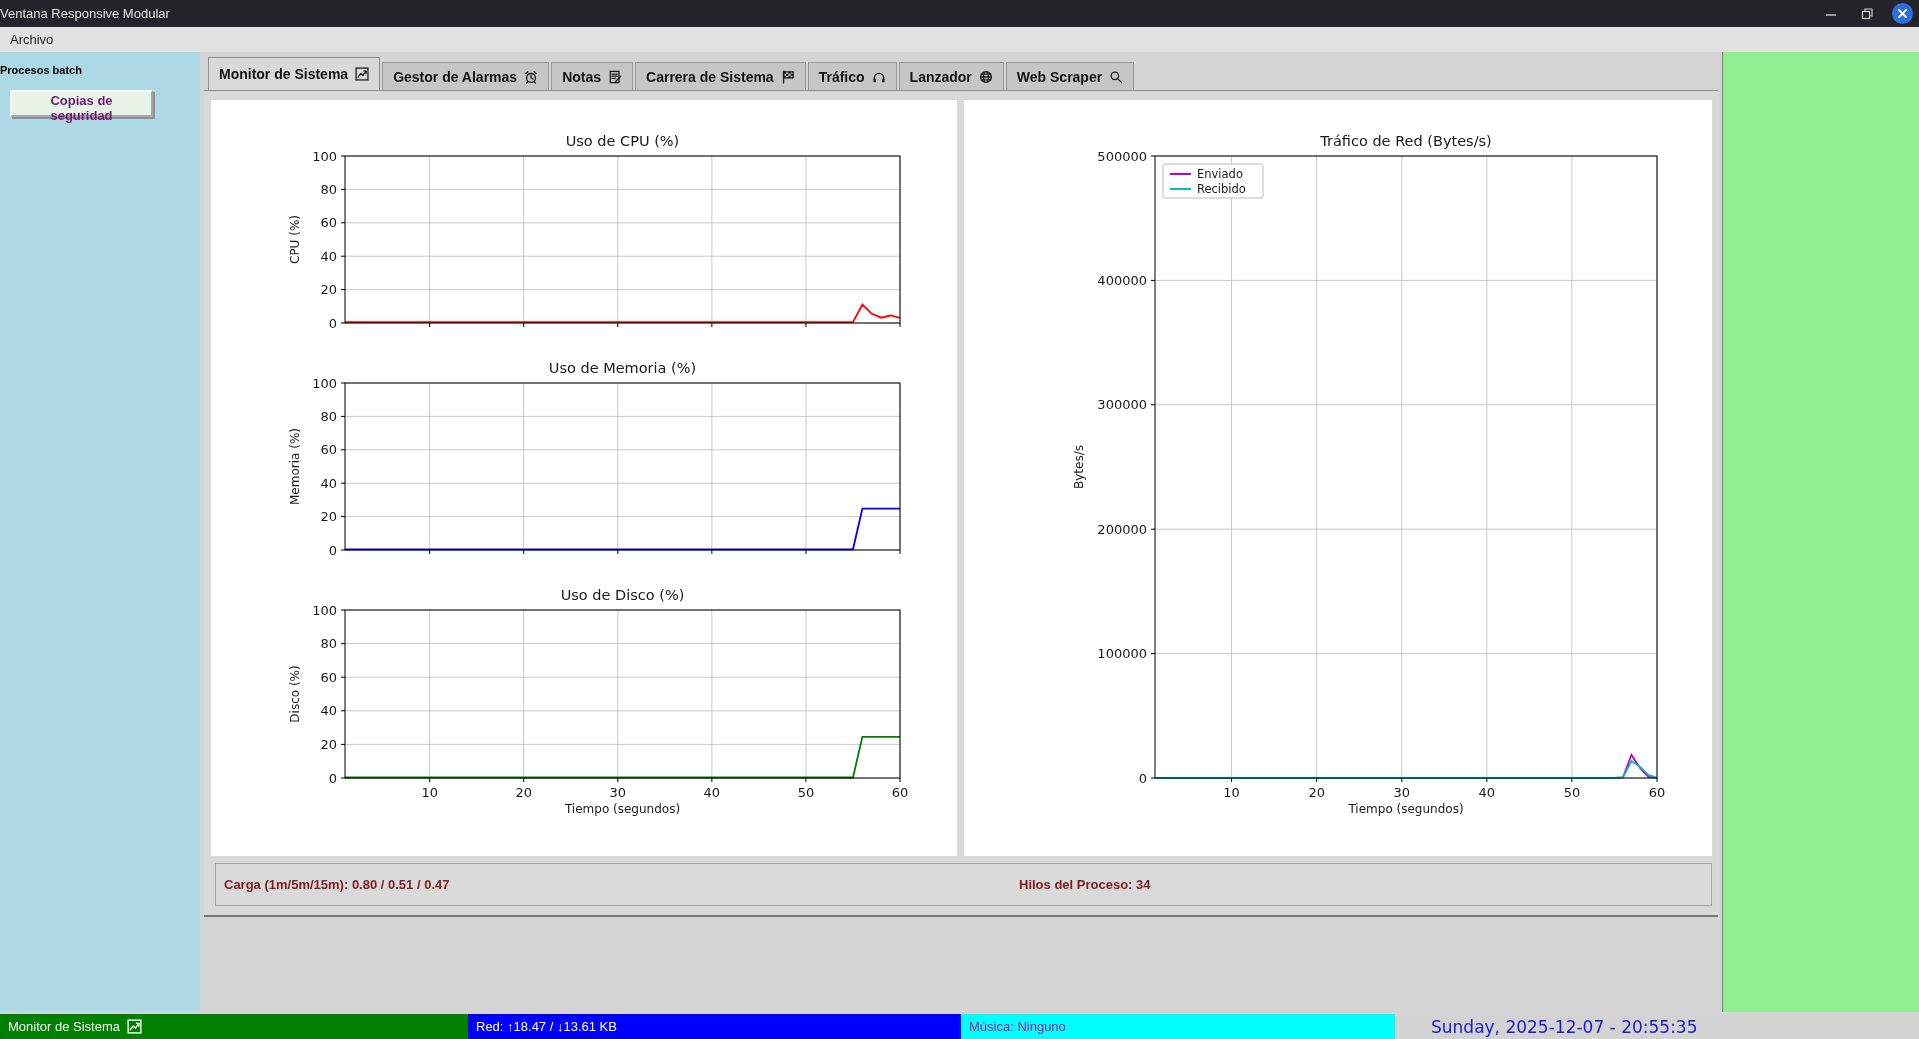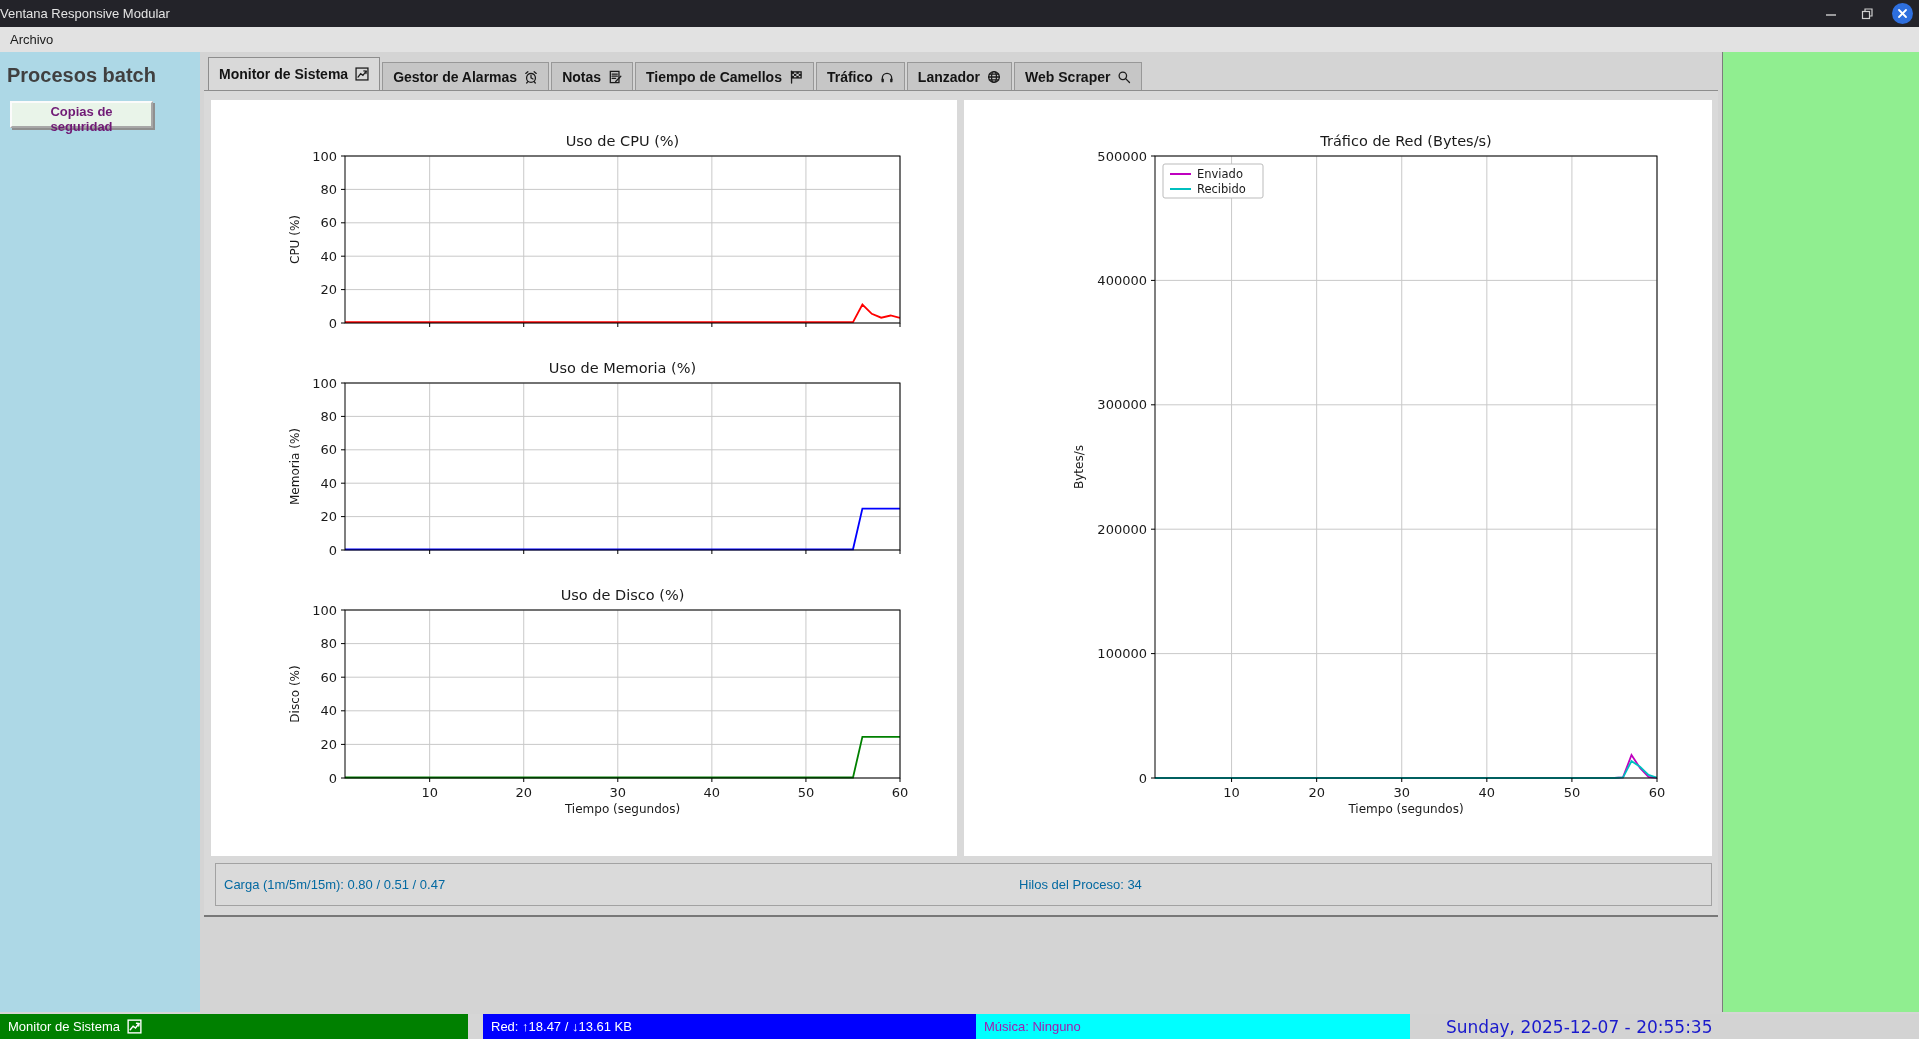--- a/index.html
+++ b/index.html
@@ -15,21 +15,21 @@
   .wc-close{width:21px;height:21px;border-radius:50%;background:#2e6fde;}
 
   
   .menubar{position:absolute;top:27px;left:0;right:0;height:25px;background:#e2e2e2;
            border-bottom:1px solid #bcbcbc;display:flex;align-items:center;}
   .menu-item{padding:0 10px;font-size:13px;color:#1a1a1a;height:25px;line-height:25px;cursor:pointer;}
 
   
   .content{position:absolute;top:52px;left:0;right:0;bottom:25px;}
   .sidebar{position:absolute;left:0;top:0;bottom:2px;width:200px;background:#ADD8E6;}
-  .sidebar-heading{margin:12px 0 0 7px;font-size:20px;font-weight:bold;color:#404040;}
+  .sidebar-heading{margin:12px 0 0 0;font-size:11px;font-weight:bold;color:#000000;}
   .backup-btn{display:block;margin:14px 0 0 10px;width:143px;height:27px;
               background:#e9f4e9;border:2px outset #fbfbfb;
               box-shadow:2px 2px 0 #8f8f8f;
               font-family:"Liberation Sans",sans-serif;font-size:13px;font-weight:bold;color:#701a75;cursor:pointer;}
   .green-panel{position:absolute;left:1722px;right:0;top:0;bottom:2px;background:#90EE90;border-left:1px solid #7c7c7c;}
 
   .notebook{position:absolute;left:200px;width:1522px;top:0;bottom:0;background:#d4d4d4;}
   .tabstrip{position:absolute;top:2px;left:8px;height:36px;display:flex;align-items:flex-end;}
   .tab{display:flex;align-items:center;gap:7px;height:27px;padding:0 10px;margin-right:2px;
        background:#c6c6c6;border:1px solid #989898;border-bottom:none;
@@ -39,28 +39,28 @@
   .ticon *{stroke:#1c1c1c;stroke-width:1.1;fill:none;stroke-linecap:round;}
   .ticon .fillshape{fill:#1c1c1c;stroke:none;}
 
   .nb-panel{position:absolute;top:38px;left:4px;right:4px;height:824px;background:#d9d9d9;
             border-top:1px solid #8d8d8d;border-bottom:2px solid #787878;}
   .figure{position:absolute;background:#ffffff;}
   .fig-left{left:7px;top:9px;width:746px;height:756px;}
   .fig-right{left:760px;top:9px;width:748px;height:756px;}
   .stats-row{position:absolute;left:11px;top:772px;width:1495px;height:41px;background:#dadada;
              border:1px solid #a2a2a2;display:flex;align-items:center;}
-  .stat{font-size:13px;font-weight:normal;color:#0369a1;}
+  .stat{font-size:13px;font-weight:bold;color:#7f1d1d;}
   .stat-load{flex:0 0 795px;padding-left:8px;}
 
   
   .statusbar{position:absolute;left:0;bottom:0;height:25px;width:1919px;display:flex;}
   .sb{display:flex;align-items:center;font-size:13px;white-space:nowrap;overflow:hidden;}
   .sb-module{width:460px;background:#008000;color:#ffffff;padding-left:8px;gap:7px;}
-  .sb-net{width:485px;background:#0000ff;color:#ffffff;padding-left:8px;margin-left:15px;}
+  .sb-net{width:485px;background:#0000ff;color:#ffffff;padding-left:8px;}
   .sb-music{width:426px;background:#00ffff;color:#a21caf;padding-left:8px;}
   .sb-clock{flex:1;background:#d3d3d3;color:#1a1acc;padding-left:36px;
             font-size:17px;font-family:"DejaVu Sans",sans-serif;}
   .sb-icon{width:15px;height:15px;}
   .sb-icon *{stroke:#ffffff;stroke-width:1.1;fill:none;stroke-linecap:round;}
 
   
   .chart-svg{position:absolute;left:0;top:0;font-family:"DejaVu Sans",sans-serif;}
 </style>
 </head>
@@ -127,21 +127,21 @@
           <span>Notas</span>
           <svg class="ticon" viewBox="0 0 12 12">
             <rect x="2" y="1.2" width="7.4" height="9.6"></rect>
             <line x1="3.5" y1="3.5" x2="8" y2="3.5"></line>
             <line x1="3.5" y1="5.3" x2="8" y2="5.3"></line>
             <line x1="3.5" y1="7.1" x2="6.5" y2="7.1"></line>
             <line x1="6.6" y1="9.8" x2="11" y2="5.4" stroke-width="1.5"></line>
           </svg>
         </div>
         <div class="tab">
-          <span>Tiempo de Camellos</span>
+          <span>Carrera de Sistema</span>
           <svg class="ticon" viewBox="0 0 12 12">
             <line x1="2.2" y1="1" x2="2.2" y2="11.2"></line>
             <rect x="2.2" y="1.6" width="8.2" height="5.2"></rect>
             <rect class="fillshape" x="2.2" y="1.6" width="2.05" height="1.73"></rect>
             <rect class="fillshape" x="6.3" y="1.6" width="2.05" height="1.73"></rect>
             <rect class="fillshape" x="4.25" y="3.33" width="2.05" height="1.73"></rect>
             <rect class="fillshape" x="8.35" y="3.33" width="2.05" height="1.73"></rect>
             <rect class="fillshape" x="2.2" y="5.06" width="2.05" height="1.73"></rect>
             <rect class="fillshape" x="6.3" y="5.06" width="2.05" height="1.73"></rect>
           </svg>

